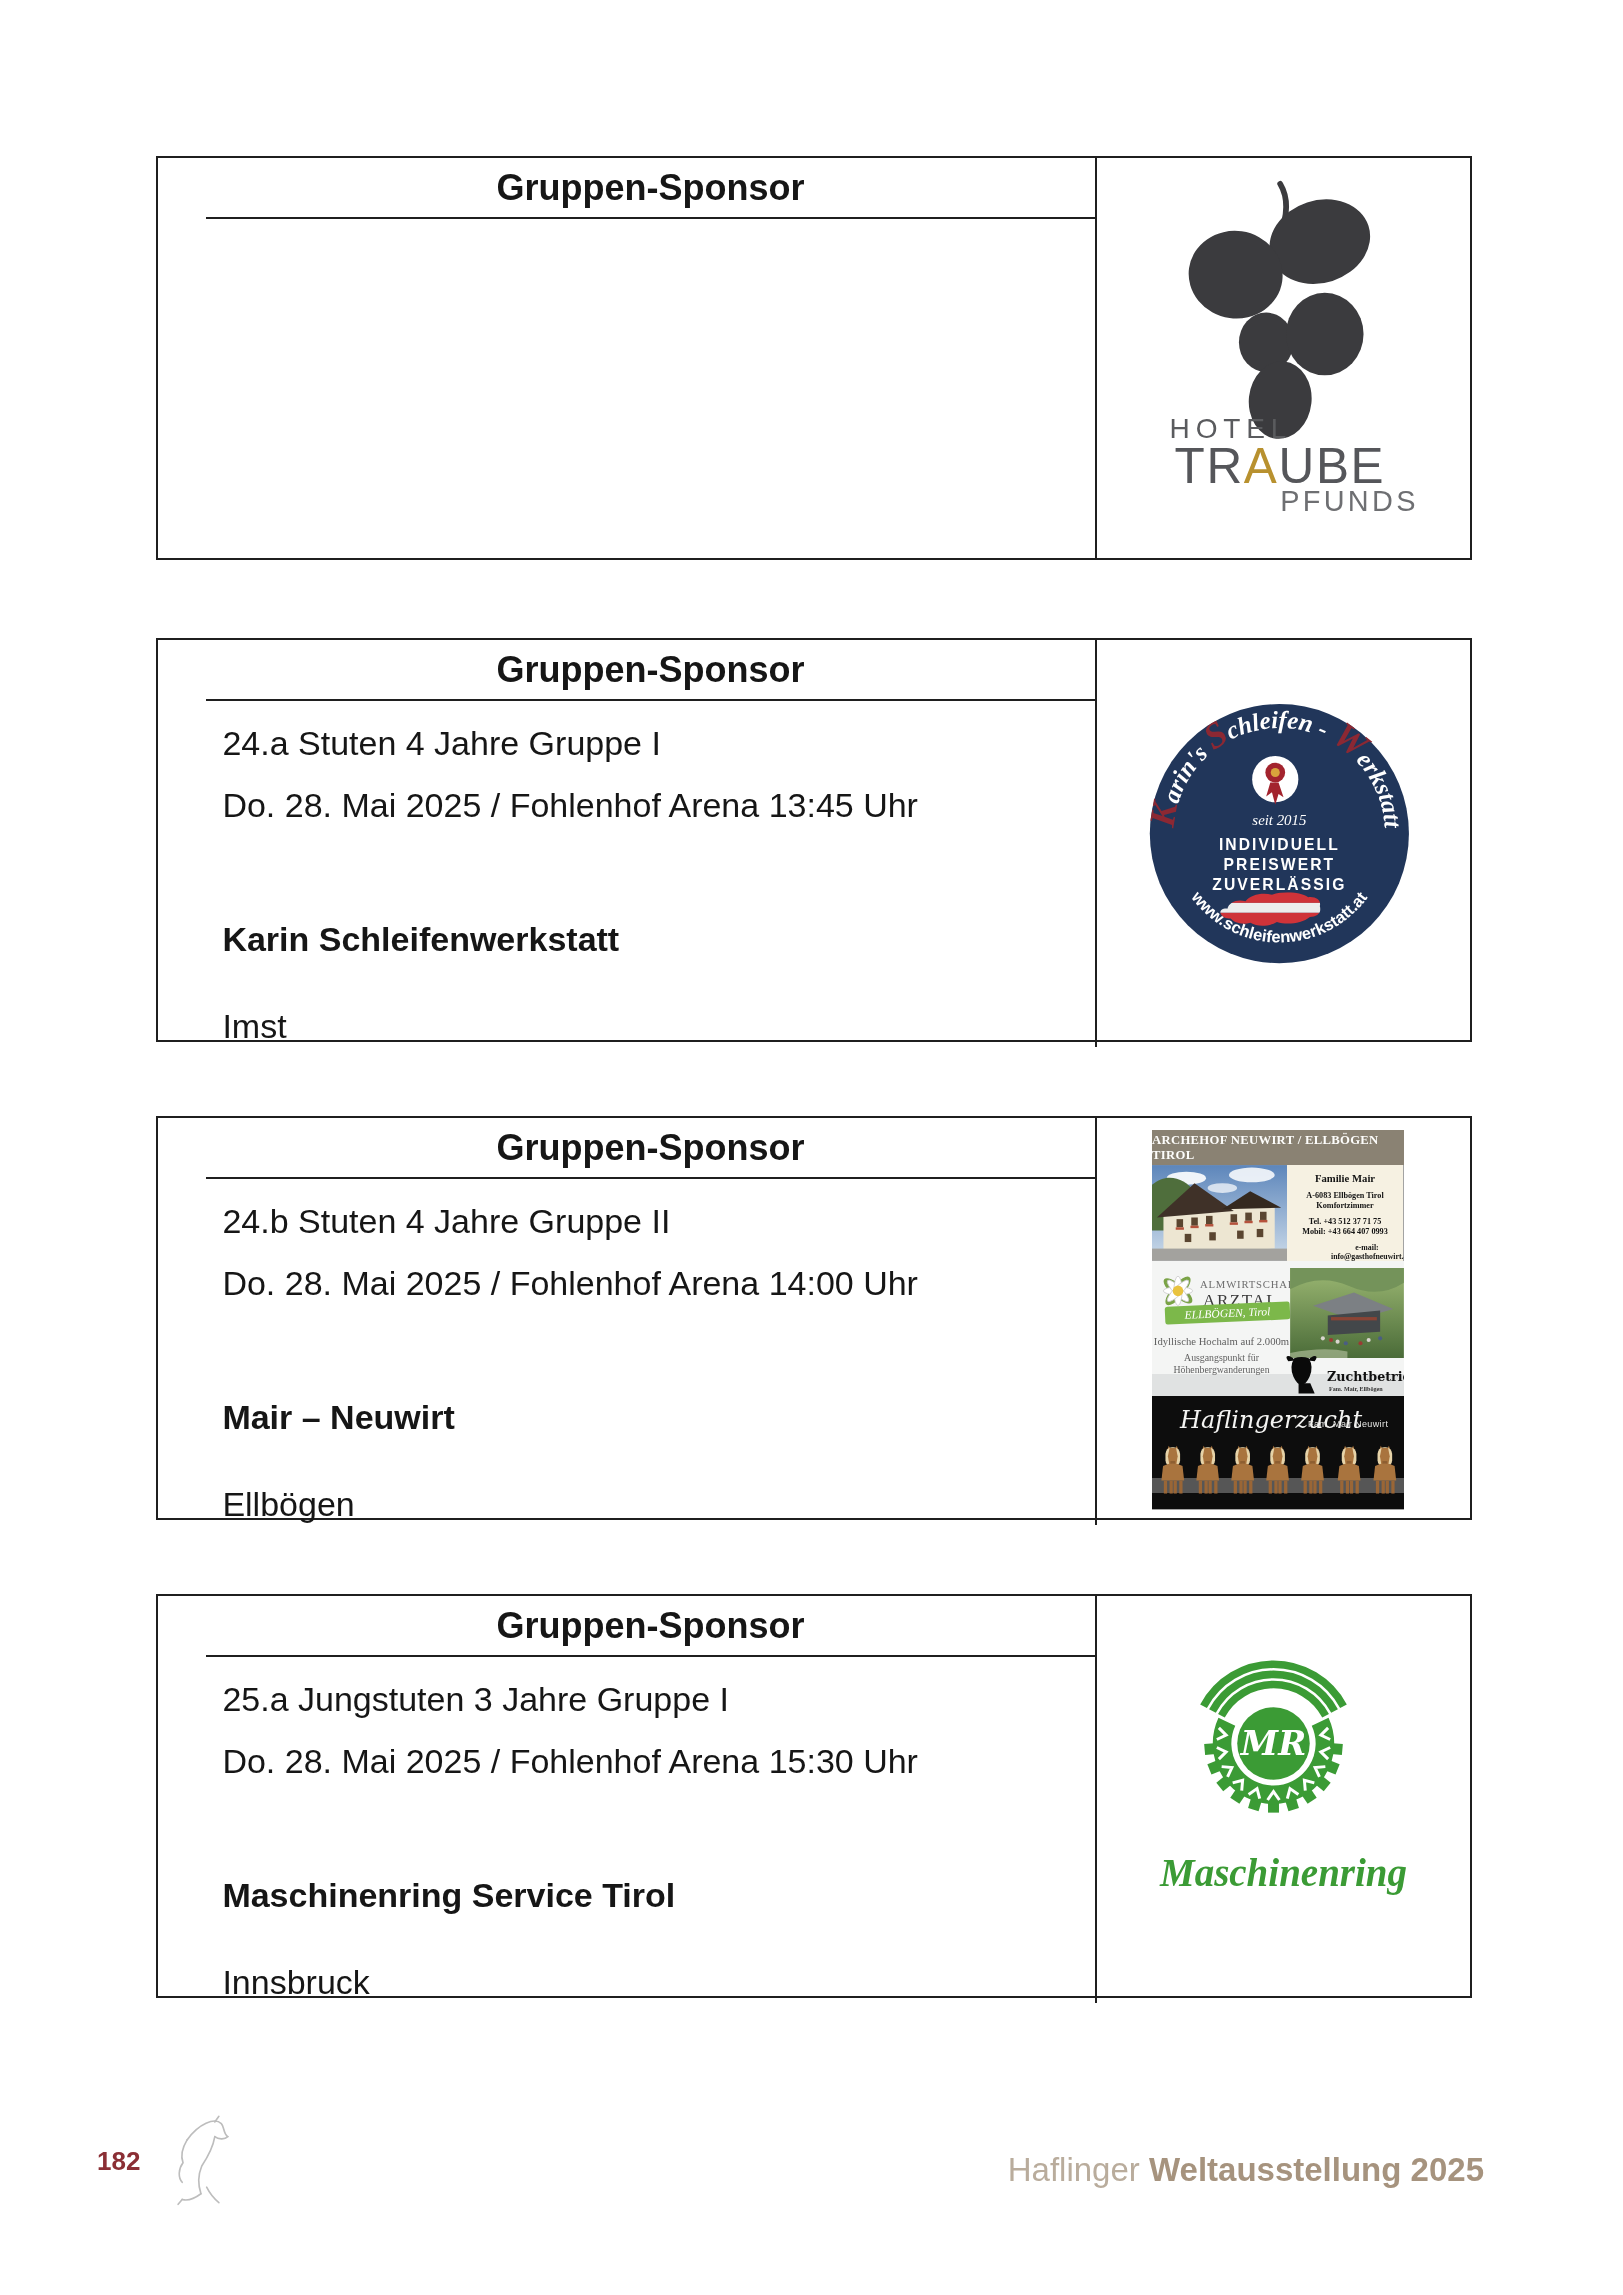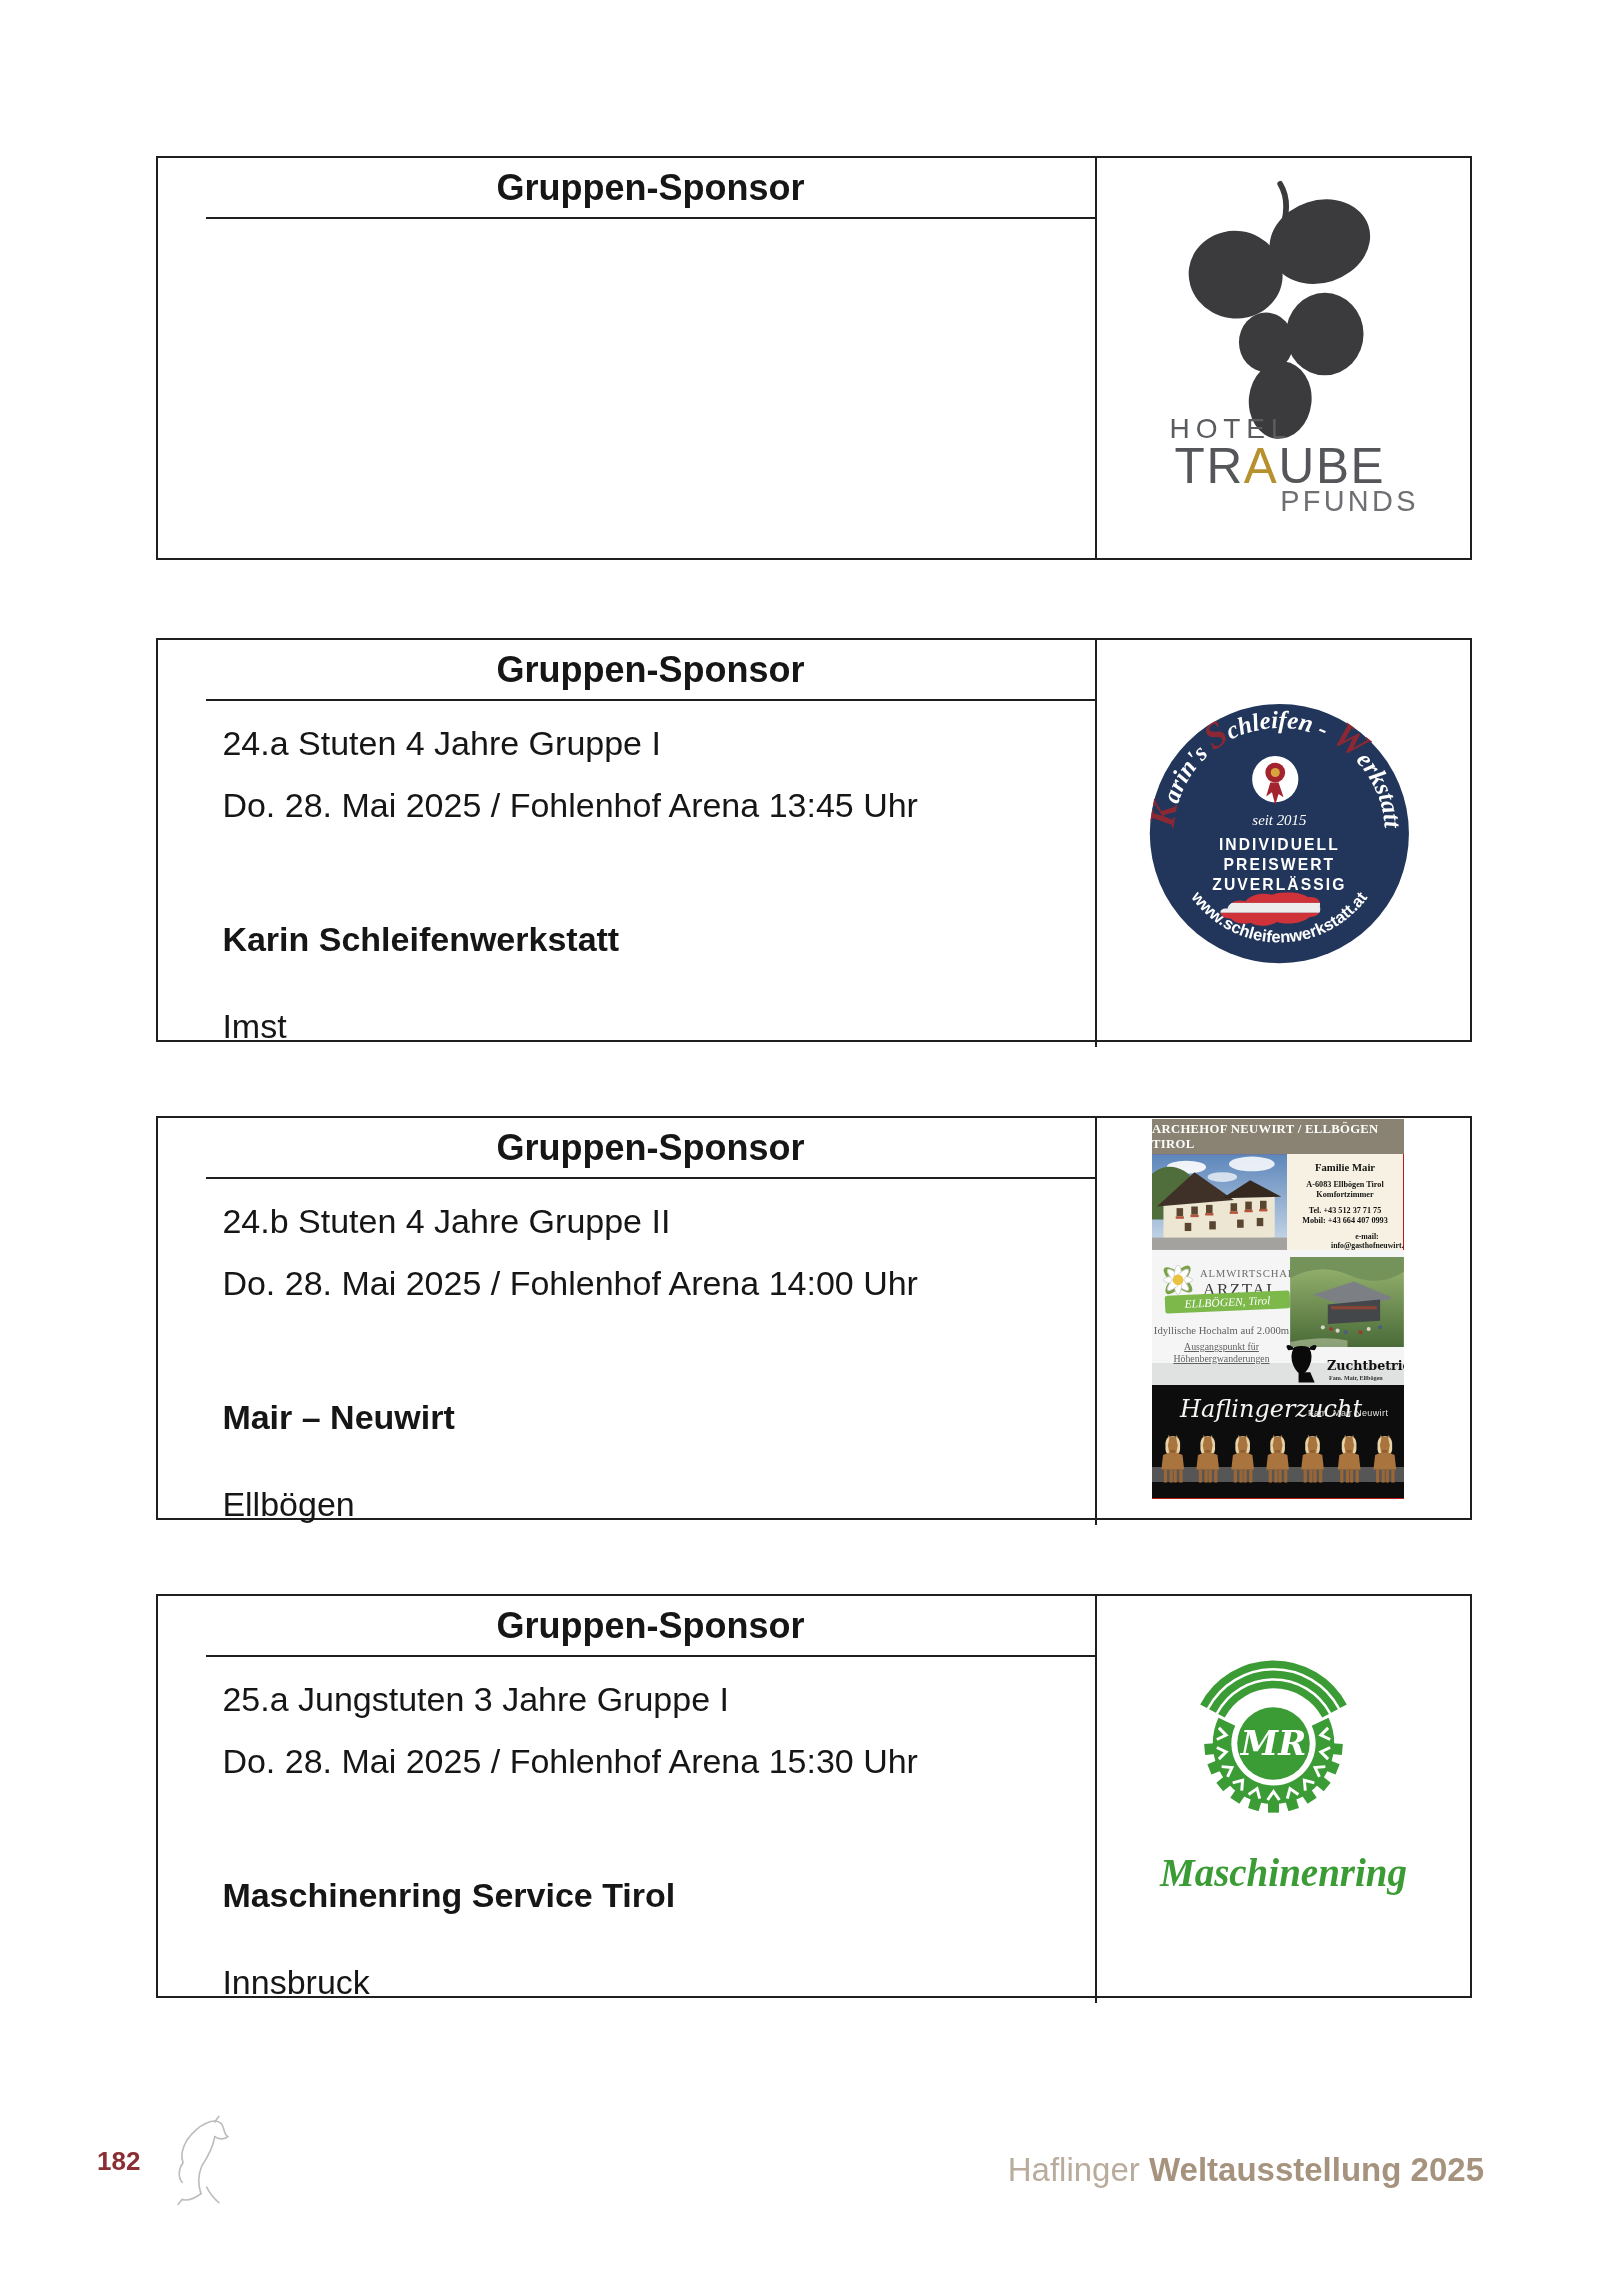--- a/index.html
+++ b/index.html
@@ -13,21 +13,21 @@
   .sbox-header{height:59px;border-bottom:2.5px solid #1f1f1f;display:flex;align-items:center;
         justify-content:center;font-weight:700;font-size:36px;}
   .sbox-content{padding:22px 16.4px 0 16.4px;font-size:34px;line-height:41px;}
   .t-date{margin-top:21px;}
   .t-sponsor{margin-top:93px;font-weight:700;}
   .t-city{margin-top:46px;}
   .sbox-right{position:relative;}
   .logo-svg{position:absolute;inset:0;width:100%;height:100%;}
 
   
-  .ad{position:absolute;left:55px;top:1px;width:252px;height:380px;background:#b91c1c;
+  .ad{position:absolute;left:55px;top:12px;width:252px;height:380px;background:#a3a3a3;
       font-family:"Liberation Serif",serif;overflow:hidden;}
   .ad-banner{height:35px;background:#8a8273;color:#fdfdfb;display:flex;align-items:center;
       justify-content:center;font-size:12.7px;letter-spacing:0.3px;font-weight:700;}
   .ad-top{position:relative;height:96px;}
   .ad-photo1{position:absolute;left:0;top:0;}
   .ad-panel{position:absolute;left:135px;top:0;width:116px;height:96px;background:#f6f1e2;
       text-align:center;color:#131313;}
   .ad-family{font-size:10.7px;font-weight:700;margin-top:7.4px;}
   .ad-addr{font-size:8.2px;font-weight:700;margin-top:6.6px;}
   .ad-rooms{font-size:8.2px;font-weight:700;margin-top:0.8px;}
@@ -37,21 +37,21 @@
   .ad-web{font-size:7.8px;font-weight:700;margin-top:1.6px;}
   .ad-mid{position:relative;height:135px;background:#f4f5f4;}
   .ad-strip{position:absolute;left:0;top:113px;width:100%;height:22px;background:#e0e2e2;}
   .ad-alm{position:absolute;left:48px;top:17px;font-size:10.7px;letter-spacing:0.8px;color:#6e6e6e;}
   .ad-arztal{position:absolute;left:51px;top:29.5px;font-size:17px;letter-spacing:1.6px;color:#3b3b3b;}
   .ad-ribbon{position:absolute;left:13px;top:43px;width:125px;height:18px;background:#7cb84a;
       transform:rotate(-2.5deg);display:flex;align-items:center;justify-content:center;
       color:#fff;font-style:italic;font-size:11.5px;border-radius:2.5px;}
   .ad-idyll{position:absolute;left:0;top:74px;width:139px;text-align:center;font-size:10.7px;color:#5f5f5f;}
   .ad-hike{position:absolute;left:0;top:91px;width:139px;text-align:center;font-size:9.8px;
-      line-height:11.5px;color:#5f5f5f;text-decoration:underline;}
+      line-height:11.5px;color:#5f5f5f;}
   .ad-photo2{position:absolute;left:138px;top:6.6px;}
   .ad-cow{position:absolute;left:129px;top:90px;}
   .ad-zucht{position:absolute;left:175px;top:108px;font-family:"DejaVu Serif",serif;
       font-weight:700;font-size:12.7px;color:#101010;}
   .ad-zucht-sub{position:absolute;left:177px;top:125px;font-size:6.1px;font-weight:700;color:#333;}
   .ad-bottom{position:relative;height:113px;background:#0d0d0d;}
   .ad-script{position:absolute;left:28px;top:9.8px;font-family:"DejaVu Serif",serif;
       font-style:italic;font-size:24px;color:#f4f4f2;}
   .ad-fam{position:absolute;left:156px;top:23px;font-family:"Liberation Sans",sans-serif;
       font-size:9px;color:#e6e6e4;letter-spacing:0.4px;}

